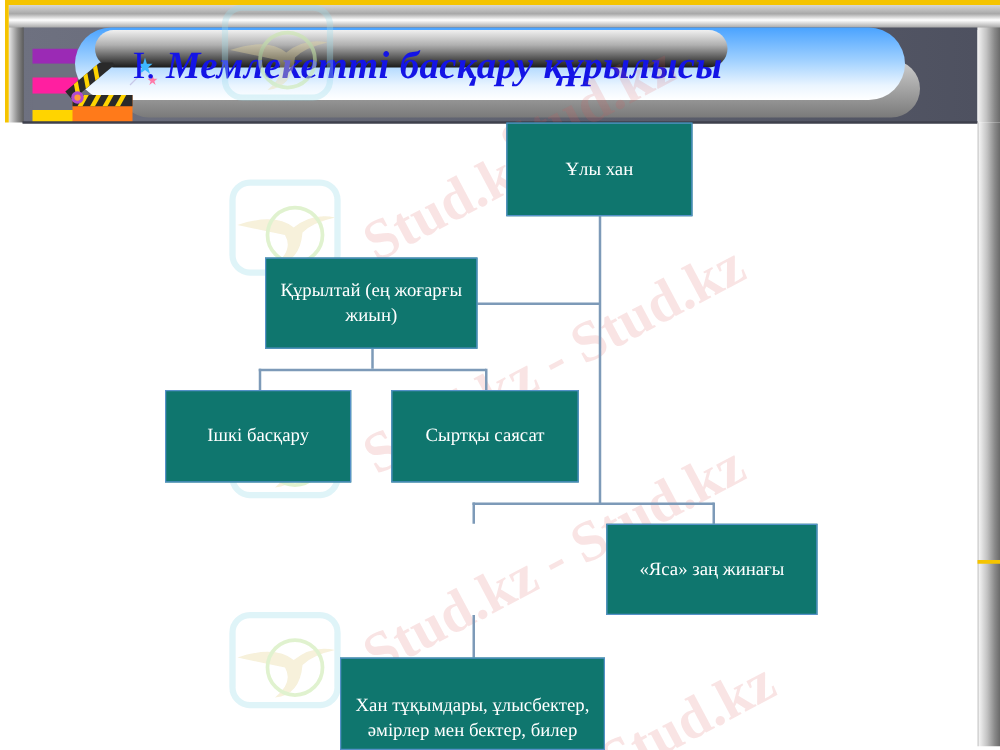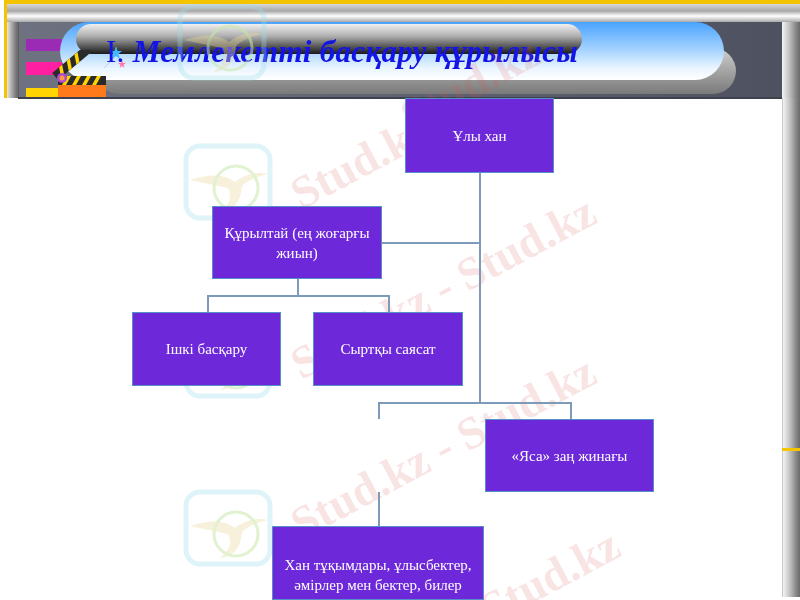--- a/index.html
+++ b/index.html
@@ -67,21 +67,21 @@
     
     .wm-text {
       position: absolute; font-family: "Liberation Serif", serif; font-weight: bold;
       font-size: 46px; color: rgba(215, 90, 90, 0.16); transform: rotate(-28deg);
       transform-origin: left center; white-space: nowrap; pointer-events: none;
     }
     .wm-logo { position: absolute; width: 96px; height: 84px; pointer-events: none; opacity: 0.55; }
 
     
     .node {
-      position: absolute; background: #6d28d9; color: #ffffff;
+      position: absolute; background: #0f766e; color: #ffffff;
       display: flex; align-items: center; justify-content: center; text-align: center;
       font-family: "Liberation Serif", serif; font-size: 15px; line-height: 20px;
       padding: 4px 6px; border: 1px solid #5591c8;
     }
     .line { position: absolute; background: #7d9ab8; }
     .h { height: 1.5px; }
     .v { width: 1.5px; }
   </style>
 </head>
 <body>

